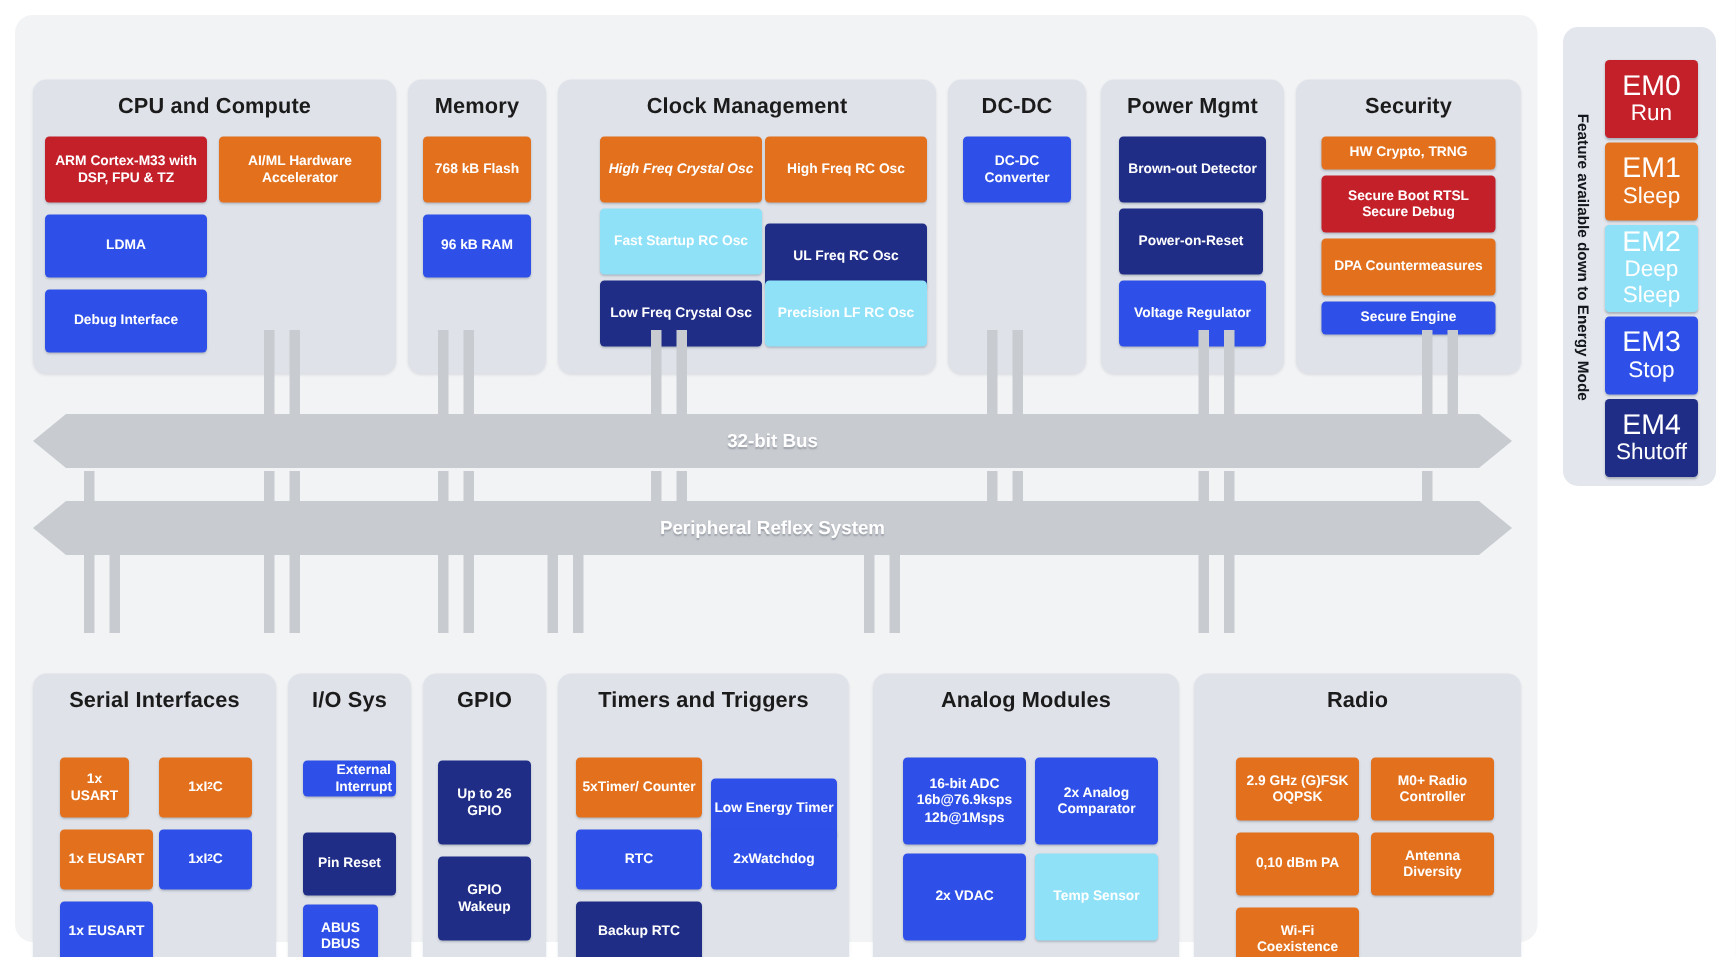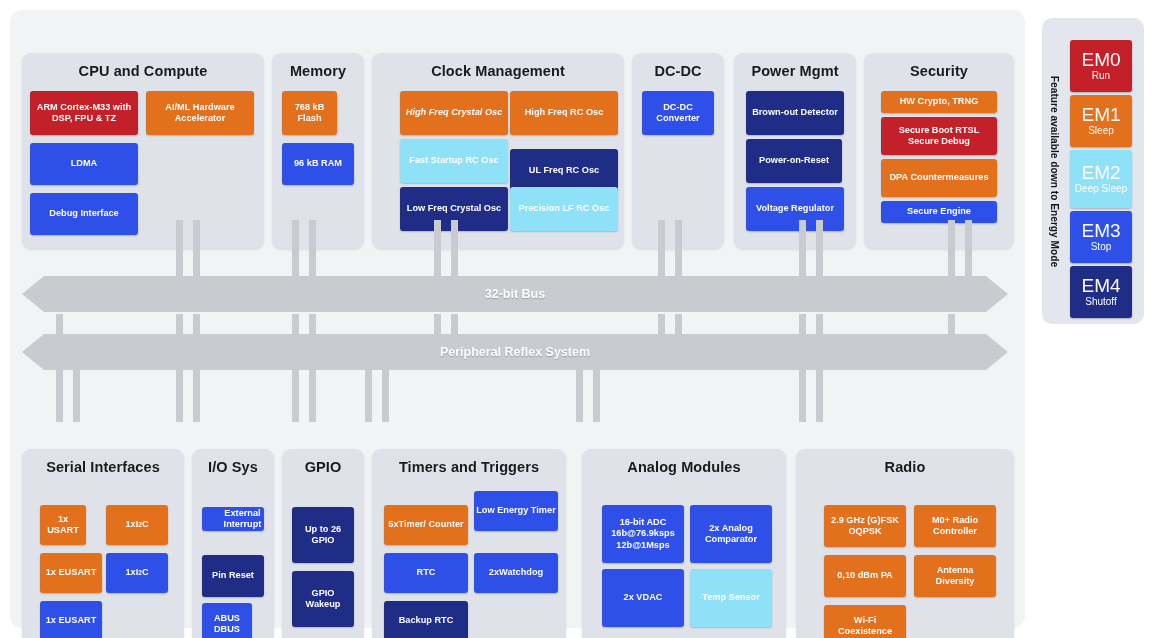--- a/index.html
+++ b/index.html
@@ -78,21 +78,21 @@
     transform:rotate(90deg);white-space:nowrap;
     font-size:10.2px;font-weight:bold;color:#14171c;
   }
   .em-list{position:absolute;left:28px;top:22px;width:62px;}
   .em-item{
     position:relative;width:62px;border-radius:3px;margin-bottom:3px;
     display:flex;flex-direction:column;align-items:center;justify-content:center;
     color:#ffffff;box-shadow:0 1px 1.5px rgba(40,50,70,.3);
   }
   .em-id{font-size:19px;font-weight:normal;line-height:1.05;}
-  .em-sub{font-size:10px;line-height:1.12;text-align:center;}
+  .em-sub{font-size:15px;line-height:1.12;text-align:center;}
 
   sup{font-size:.72em;vertical-align:super;line-height:0;}
 </style>
 </head>
 <body>
 
 <div id="root">
 
   <div class="soc-shell">
 
@@ -102,21 +102,21 @@
         <div class="blk c-red" style="left:0px;top:4px;width:108px;height:44px;">ARM Cortex-M33 with DSP, FPU &amp; TZ</div>
         <div class="blk c-orange" style="left:116px;top:4px;width:108px;height:44px;">AI/ML Hardware Accelerator</div>
         <div class="blk c-blue" style="left:0px;top:56px;width:108px;height:42px;">LDMA</div>
         <div class="blk c-blue" style="left:0px;top:106px;width:108px;height:42px;">Debug Interface</div>
       </div>
     </div>
 
     <div class="group" style="left:262px;top:14px;width:92px;height:196px;">
       <div class="group-title">Memory</div>
       <div class="group-body">
-        <div class="blk c-orange" style="left:2px;top:4px;width:55px;height:44px;">768 kB Flash</div>
+        <div class="blk c-orange" style="left:2px;top:4px;width:72px;height:44px;">768 kB Flash</div>
         <div class="blk c-blue" style="left:2px;top:56px;width:72px;height:42px;">96 kB RAM</div>
       </div>
     </div>
 
     <div class="group" style="left:362px;top:14px;width:252px;height:196px;">
       <div class="group-title">Clock Management</div>
       <div class="group-body">
         <div class="blk c-orange" style="left:20px;top:4px;width:108px;height:44px;font-style:italic;">High Freq Crystal Osc</div>
         <div class="blk c-orange" style="left:130px;top:4px;width:108px;height:44px;">High Freq RC Osc</div>
         <div class="blk c-cyan" style="left:20px;top:52px;width:108px;height:44px;">Fast Startup RC Osc</div>
@@ -230,21 +230,21 @@
       <div class="group-body">
         <div class="blk c-navy" style="left:2px;top:24px;width:62px;height:56px;">Up to 26 GPIO</div>
         <div class="blk c-navy" style="left:2px;top:88px;width:62px;height:56px;">GPIO Wakeup</div>
       </div>
     </div>
 
     <div class="group" style="left:362px;top:410px;width:194px;height:204px;">
       <div class="group-title">Timers and Triggers</div>
       <div class="group-body">
         <div class="blk c-orange" style="left:4px;top:22px;width:84px;height:40px;">5xTimer/ Counter</div>
-        <div class="blk c-blue" style="left:94px;top:8px;width:84px;height:40px;">Low Energy Timer</div>
+        <div class="blk c-blue" style="left:94px;top:36px;width:84px;height:40px;">Low Energy Timer</div>
         <div class="blk c-blue" style="left:4px;top:70px;width:84px;height:40px;">RTC</div>
         <div class="blk c-blue" style="left:94px;top:70px;width:84px;height:40px;">2xWatchdog</div>
         <div class="blk c-navy" style="left:4px;top:118px;width:84px;height:40px;">Backup RTC</div>
       </div>
     </div>
 
     <div class="group" style="left:572px;top:410px;width:204px;height:204px;">
       <div class="group-title">Analog Modules</div>
       <div class="group-body">
         <div class="blk c-blue" style="left:12px;top:22px;width:82px;height:58px;">16-bit ADC 16b@76.9ksps 12b@1Msps</div>

